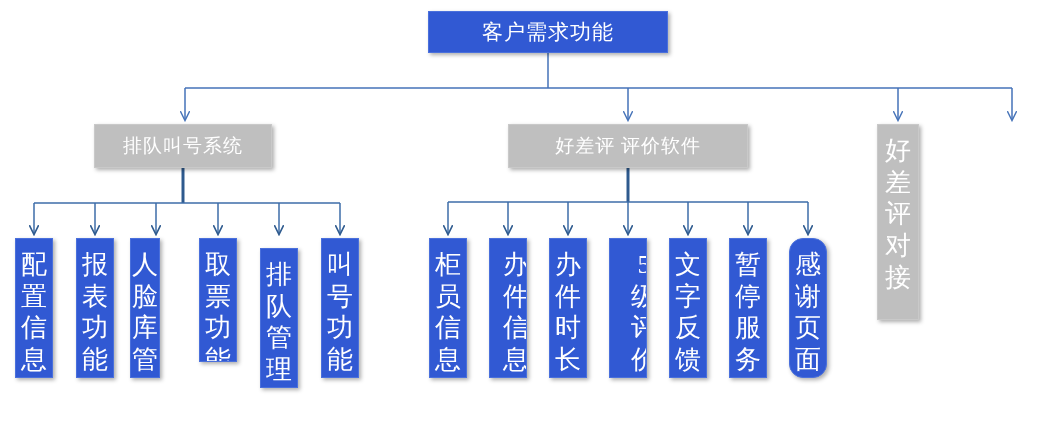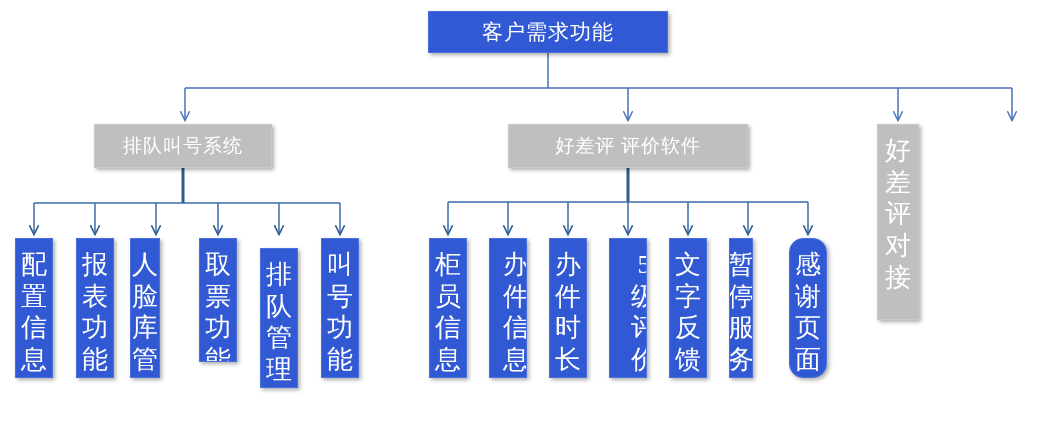--- a/index.html
+++ b/index.html
@@ -165,20 +165,20 @@
   </div>
   <div class="node node-blue node-vert" style="left:549px; top:238px; width:38px; height:140px;">
     <span class="vert-text">办件时长</span>
   </div>
   <div class="node node-blue node-vert" style="left:609px; top:238px; width:38px; height:140px;padding-left:32px;">
     <span class="vert-text">5级评价</span>
   </div>
   <div class="node node-blue node-vert" style="left:669px; top:238px; width:38px; height:140px;">
     <span class="vert-text">文字反馈</span>
   </div>
-  <div class="node node-blue node-vert" style="left:729px; top:238px; width:24px; height:140px;">
+  <div class="node node-blue node-vert" style="left:729px; top:238px; width:38px; height:140px;">
     <span class="vert-text">暂停服务</span>
   </div>
   <div class="node node-blue node-vert" style="left:789px; top:238px; width:38px; height:140px;border-radius:14px;">
     <span class="vert-text">感谢页面</span>
   </div>
 
 </div>
 
 </body></html>

